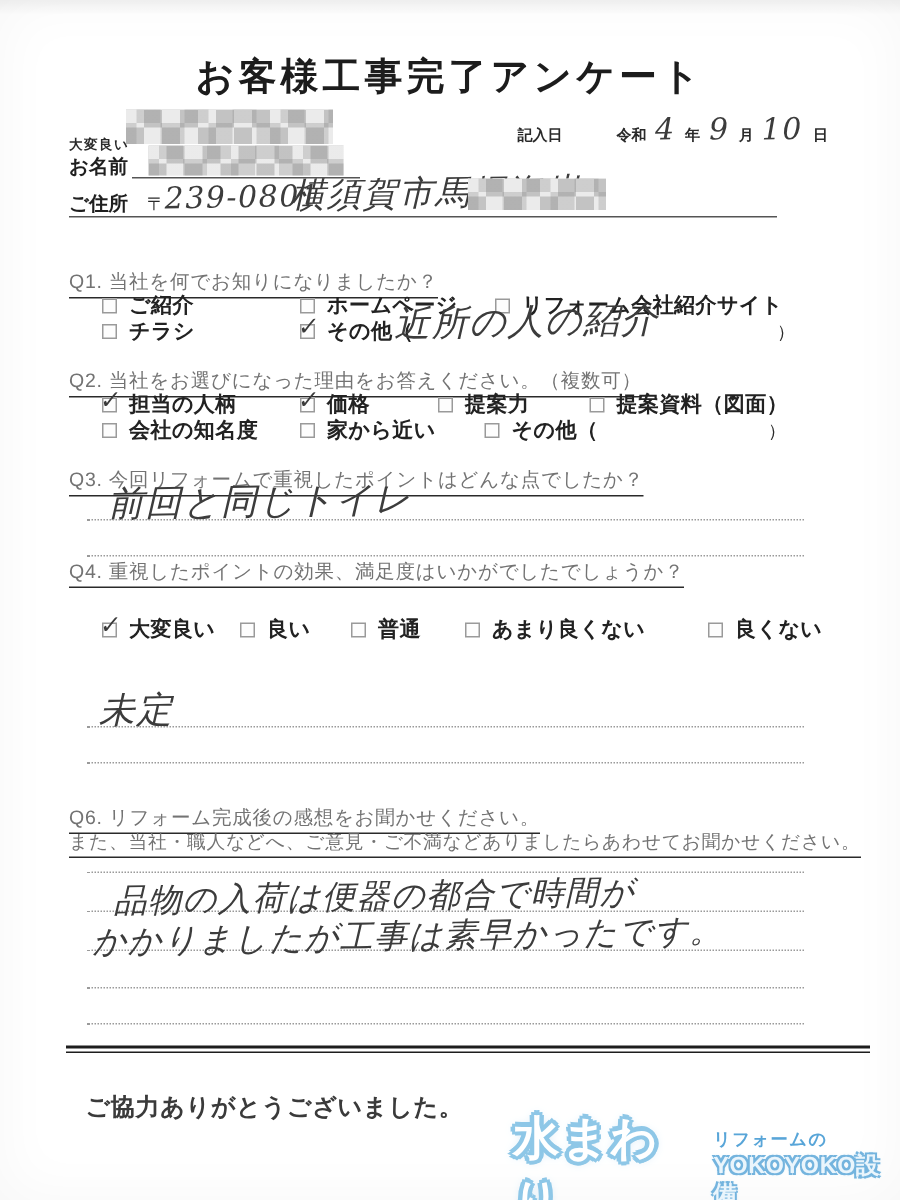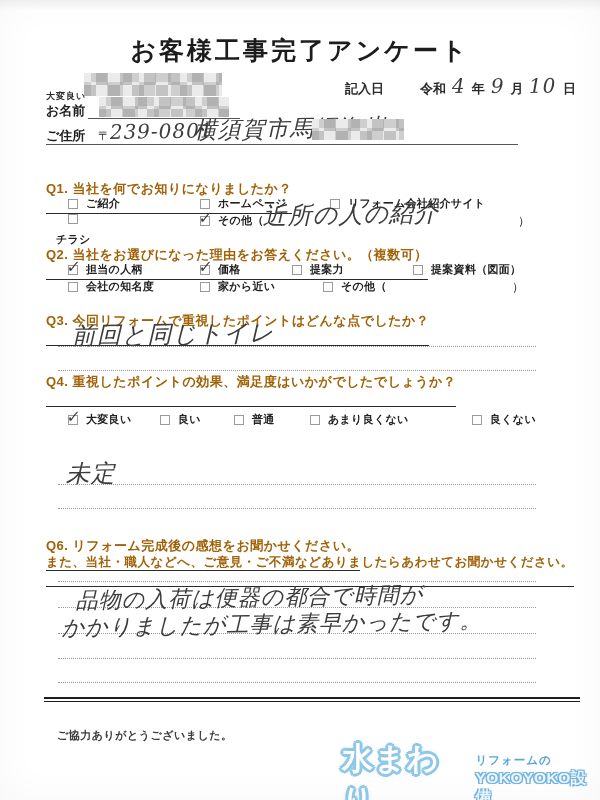--- a/index.html
+++ b/index.html
@@ -13,73 +13,73 @@
   .sheet::before{
     content:""; position:absolute; left:0; top:0; right:0; height:10px;
     background:linear-gradient(rgba(0,0,0,0.05), rgba(0,0,0,0)); pointer-events:none;
   }
   .abs { position:absolute; }
 
   
   .title { width:100%; text-align:center; font-size:25px; font-weight:bold; letter-spacing:3px; color:#1c1c1c; }
   .lbl-sm { font-size:9px; font-weight:bold; letter-spacing:1px; color:#2a2a2a; }
   .lbl { font-size:13px; font-weight:bold; color:#1f1f1f; }
-  .q-head { font-size:13px; font-weight:bold; color:#a16207; border-bottom:1.3px solid #2a2a2a; padding-bottom:15px; letter-spacing:0.5px; display:inline-block; }
+  .q-head { font-size:13px; font-weight:normal; color:#737373; border-bottom:1.3px solid #2a2a2a; padding-bottom:1px; letter-spacing:0.5px; display:inline-block; }
   .print-sm { font-size:12px; color:#2a2a2a; }
 
   
   .hand {
     font-family:"DejaVu Serif",serif; font-style:italic; color:#3c3c3c;
     transform:rotate(-1deg); transform-origin:left bottom; white-space:nowrap; letter-spacing:1px;
   }
 
   
   .opt { position:absolute; display:flex; align-items:center; gap:8px; height:13px; }
   .cb { position:relative; width:10px; height:10px; border:1.4px solid #9a9a9a; background:#fdfdfd; flex:0 0 auto; }
   .cb .tick { display:none; position:absolute; left:-2px; top:-9px; font-style:normal; font-size:16px; font-weight:bold; color:#3a3a3a; transform:skewX(-12deg) rotate(-6deg); }
   .cb.on .tick { display:block; }
-  .ol { font-size:11px; font-weight:600; color:#222; white-space:nowrap; letter-spacing:0.3px; }
+  .ol { font-size:14px; font-weight:600; color:#222; white-space:nowrap; letter-spacing:0.3px; }
 
   
   .dotline { position:absolute; left:58px; width:478px; border-bottom:1.6px dotted #9a9a9a; height:0; }
 
   
   .solidline { position:absolute; border-bottom:1.2px solid #555; height:0; }
 
   
   .redact {
     position:absolute;
     background:
       repeating-conic-gradient(rgba(135,135,135,0.40) 0% 25%, rgba(255,255,255,0) 0% 50%) 0 0/24px 24px,
       repeating-conic-gradient(rgba(175,175,175,0.45) 0% 25%, rgba(238,238,238,0.55) 0% 50%) 7px 9px/32px 32px,
       #e7e7e7;
   }
 
   
   .dbl-rule { position:absolute; height:5px; border-top:2.6px solid #1d1d1d; border-bottom:1.4px solid #1d1d1d; }
 
   
-  .thanks { font-size:11px; font-weight:600; color:#3a3a3a; letter-spacing:0.5px; }
+  .thanks { font-size:16px; font-weight:600; color:#3a3a3a; letter-spacing:0.5px; }
   .logo { position:absolute; display:flex; align-items:center; gap:6px; }
   .logo-main {
     font-size:31px; font-weight:bold; letter-spacing:1px; color:#ffffff; font-family:"DejaVu Sans",sans-serif;
     text-shadow:
       -2px -2px 0 #8ec7e7, 2px -2px 0 #8ec7e7, -2px 2px 0 #8ec7e7, 2px 2px 0 #8ec7e7,
       -3px 0 0 #8ec7e7, 3px 0 0 #8ec7e7, 0 -3px 0 #8ec7e7, 0 3px 0 #8ec7e7,
       0 0 7px #bcdcf1;
   }
   .logo-col { display:flex; flex-direction:column; line-height:1.25; }
   .logo-sub1 { font-size:11.5px; font-weight:bold; color:#58a5d8; letter-spacing:1px; }
   .logo-sub2 {
     font-size:15.5px; font-weight:bold; letter-spacing:0.5px; color:#eaf5fc;
     text-shadow: -1.3px -1.3px 0 #74b4de, 1.3px -1.3px 0 #74b4de, -1.3px 1.3px 0 #74b4de, 1.3px 1.3px 0 #74b4de, 0 0 3px #a9d3ec;
   }
 
   .date-row { display:flex; align-items:baseline; color:#2a2a2a; }
-  .date-row .du { font-size:13px; font-weight:600; }
+  .date-row .du { font-size:10px; font-weight:600; }
   .date-row .dh { font-size:20px; }
 </style>
 </head>
 <body>
 
 <div class="sheet">
 
   <div class="abs title" style="top:34px; left:0;">お客様工事完了アンケート</div>
 
   <div class="abs date-row" style="left:345px; top:74px; gap:6px;">
@@ -113,21 +113,21 @@
     <span class="ol">ご紹介</span>
   </div>
   <div class="opt" style="left:200px; top:197px;">
     <span class="cb"></span>
     <span class="ol">ホームページ</span>
   </div>
   <div class="opt" style="left:330px; top:197px;">
     <span class="cb"></span>
     <span class="ol">リフォーム会社紹介サイト</span>
   </div>
-  <div class="opt" style="left:56px; top:214px;flex-direction:column;">
+  <div class="opt" style="left:68px; top:214px;">
     <span class="cb"></span>
     <span class="ol">チラシ</span>
   </div>
   <div class="opt" style="left:200px; top:214px;">
     <span class="cb on">
         <i class="tick">✓</i>
       </span>
     <span class="ol">その他（</span>
   </div>
   <div class="abs hand" style="left:263px; top:200px; font-size:24px;">近所の人の紹介</div>
@@ -143,21 +143,21 @@
   <div class="opt" style="left:200px; top:263px;">
     <span class="cb on">
         <i class="tick">✓</i>
       </span>
     <span class="ol">価格</span>
   </div>
   <div class="opt" style="left:292px; top:263px;">
     <span class="cb"></span>
     <span class="ol">提案力</span>
   </div>
-  <div class="opt" style="left:393px; top:263px;margin-left:20px;">
+  <div class="opt" style="left:393px; top:263px;">
     <span class="cb"></span>
     <span class="ol">提案資料（図面）</span>
   </div>
   <div class="opt" style="left:68px; top:280px;">
     <span class="cb"></span>
     <span class="ol">会社の知名度</span>
   </div>
   <div class="opt" style="left:200px; top:280px;">
     <span class="cb"></span>
     <span class="ol">家から近い</span>

